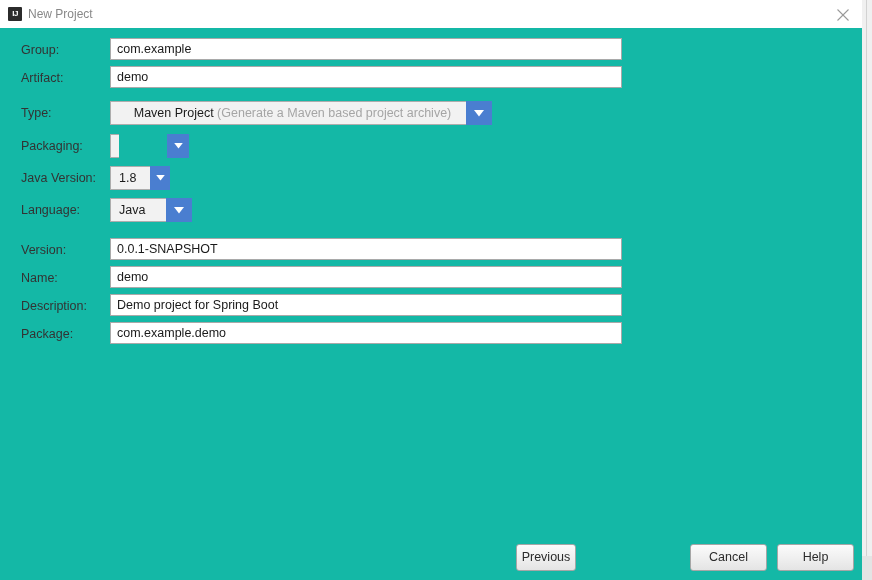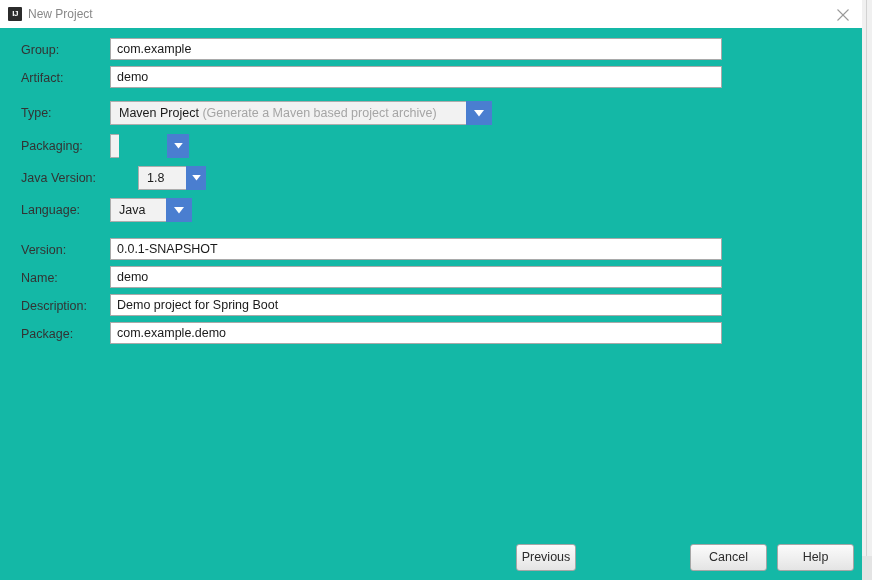--- a/index.html
+++ b/index.html
@@ -126,21 +126,21 @@
     color: #333333;
     line-height: 24px;
     white-space: nowrap;
   }
 
   
   .textfield {
     position: absolute;
     left: 110px;
     top: 0;
-    width: 612px;
+    width: 512px;
     height: 22px;
     background: #ffffff;
     border: 1px solid #a9a9a9;
     box-sizing: border-box;
     font-size: 12.5px;
     color: #1a1a1a;
     line-height: 20px;
     padding: 0 0 4px 6px;
     white-space: nowrap;
     overflow: hidden;
@@ -177,25 +177,25 @@
     box-sizing: border-box;
     flex: 0 0 auto;
     display: flex;
     align-items: center;
     justify-content: center;
     cursor: pointer;
   }
   .combo-arrow svg { display: block; }
 
   
-  .combo-type       { left: 110px; width: 382px; }
+  .combo-type       { left: 110px; width: 382px; text-align: center; }
   .combo-type .combo-arrow { width: 26px; }
   .combo-packaging  { left: 110px; width: 62px; gap: 48px; }
   .combo-packaging .combo-arrow { width: 22px; }
-  .combo-javaversion{ left: 110px; width: 68px; margin-left: 28px; }
+  .combo-javaversion{ left: 110px; width: 60px; }
   .combo-javaversion .combo-arrow { width: 20px; }
   .combo-language   { left: 110px; width: 82px; border-radius: 11px; }
   .combo-language .combo-arrow { width: 26px; }
 
   
   .buttonbar {
     position: absolute;
     left: 0;
     top: 544px;
     width: 862px;

